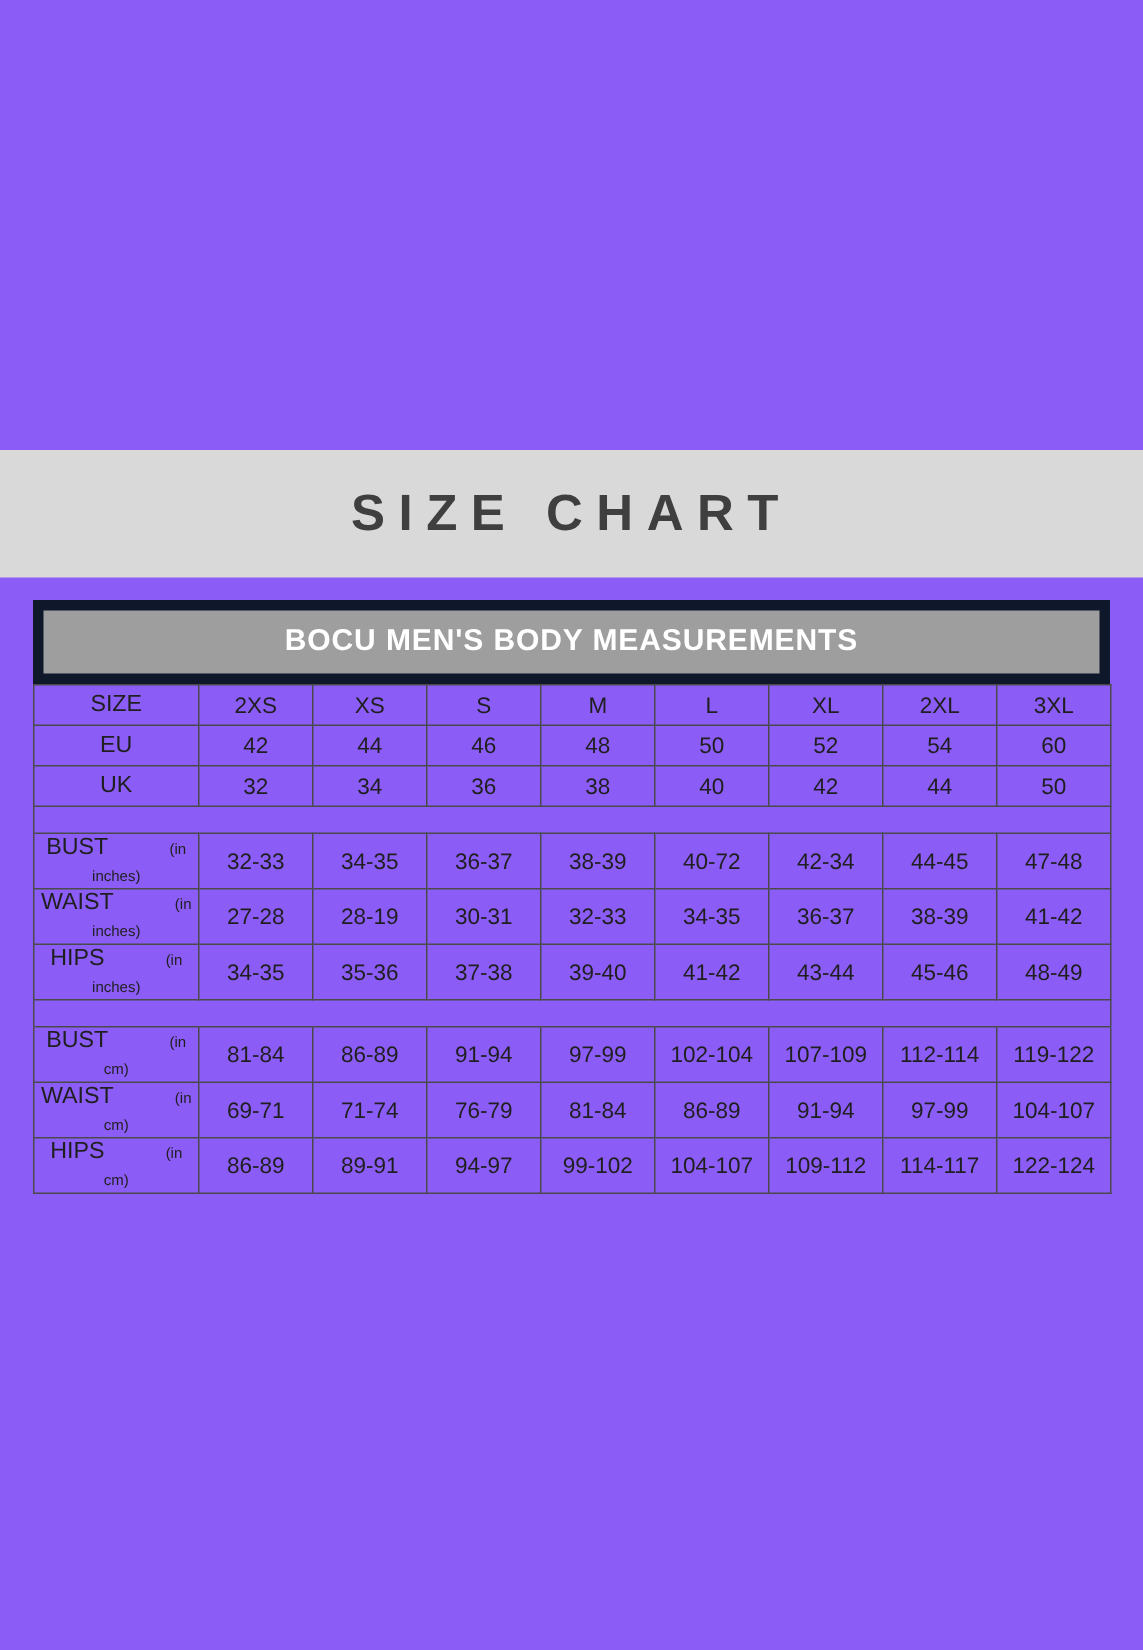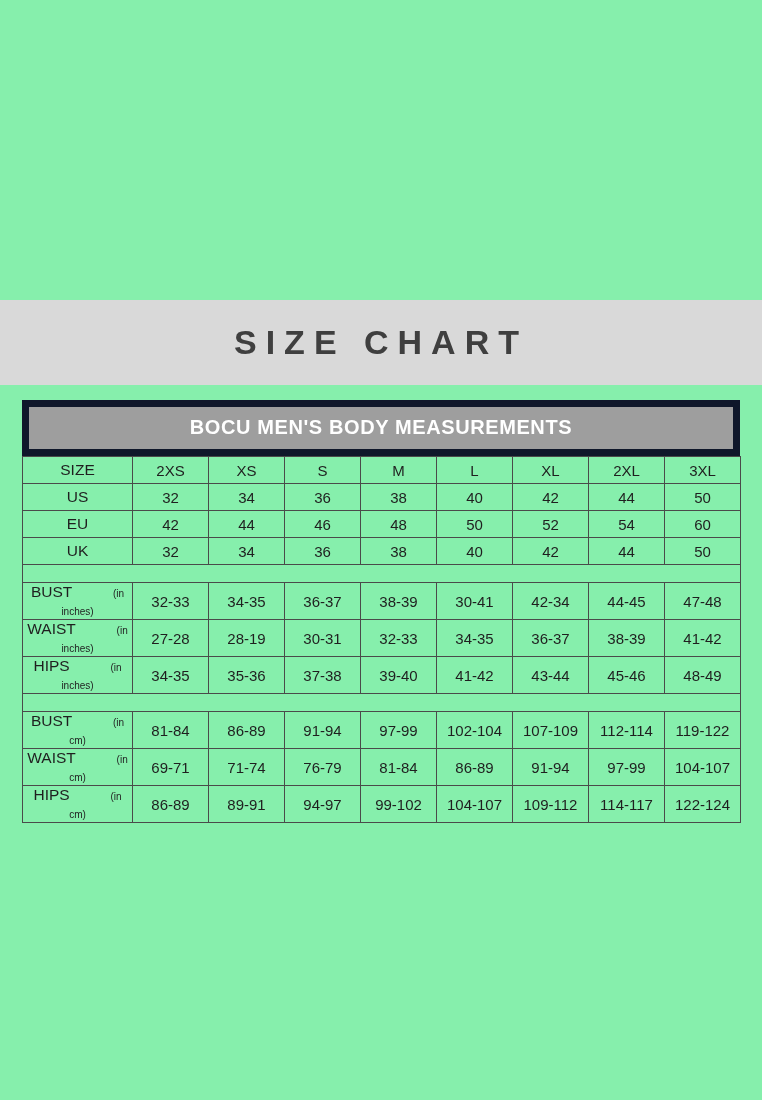--- a/index.html
+++ b/index.html
@@ -8,21 +8,21 @@
     padding: 0;
     width: 762px;
     height: 1100px;
     background: #ffffff;
     font-family: "Liberation Sans", sans-serif;
   }
   .page {
     position: relative;
     width: 762px;
     height: 1100px;
-    background: #86efac;
+    background: #8b5cf6;
     overflow: hidden;
   }
 
   
   .title-banner {
     position: absolute;
     left: 0;
     top: 300px;
     width: 762px;
     height: 85px;
@@ -136,31 +136,20 @@
             <td>2XS</td>
             <td>XS</td>
             <td>S</td>
             <td>M</td>
             <td>L</td>
             <td>XL</td>
             <td>2XL</td>
             <td>3XL</td>
           </tr>
           <tr>
-            <td class="label"><span>US</span></td>
-            <td>32</td>
-            <td>34</td>
-            <td>36</td>
-            <td>38</td>
-            <td>40</td>
-            <td>42</td>
-            <td>44</td>
-            <td>50</td>
-          </tr>
-          <tr>
             <td class="label"><span>EU</span></td>
             <td>42</td>
             <td>44</td>
             <td>46</td>
             <td>48</td>
             <td>50</td>
             <td>52</td>
             <td>54</td>
             <td>60</td>
           </tr>
@@ -185,21 +174,21 @@
             <td class="blank-mid">&nbsp;</td>
             <td class="blank-mid">&nbsp;</td>
             <td class="edge-right">&nbsp;</td>
           </tr>
           <tr>
             <td class="label"><span>BUST</span><span class="unit"> (in inches)</span></td>
             <td>32-33</td>
             <td>34-35</td>
             <td>36-37</td>
             <td>38-39</td>
-            <td>30-41</td>
+            <td>40-72</td>
             <td>42-34</td>
             <td>44-45</td>
             <td>47-48</td>
           </tr>
           <tr>
             <td class="label"><span>WAIST</span><span class="unit"> (in inches)</span></td>
             <td>27-28</td>
             <td>28-19</td>
             <td>30-31</td>
             <td>32-33</td>

